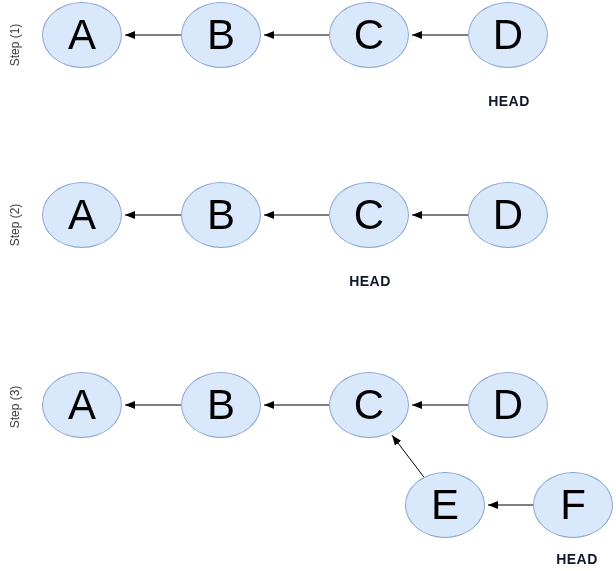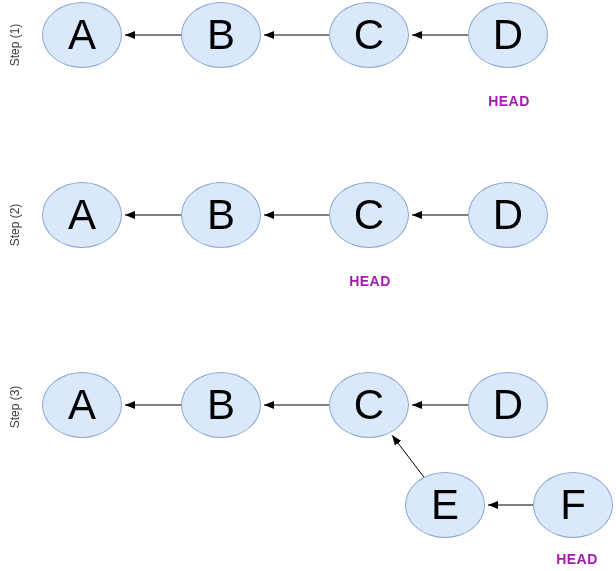--- a/index.html
+++ b/index.html
@@ -37,21 +37,21 @@
     white-space: nowrap;
     font-size: 12px;
     color: #3b3b3b;
   }
   .head-label {
     position: absolute;
     transform: translate(-50%, -50%);
     white-space: nowrap;
     font-size: 14px;
     font-weight: bold;
-    color: #a21caf;
+    color: #0f172a;
     letter-spacing: 0.5px;
   }
 </style>
 </head>
 <body>
 
 <div id="canvas" style="width: 616px; height: 571px;">
   <svg id="edges-layer" xmlns="http://www.w3.org/2000/svg" viewBox="0 0 616 571">
     <defs>
       <marker id="arrowhead" markerWidth="10" markerHeight="8" refX="10" refY="4" orient="auto" markerUnits="userSpaceOnUse">

